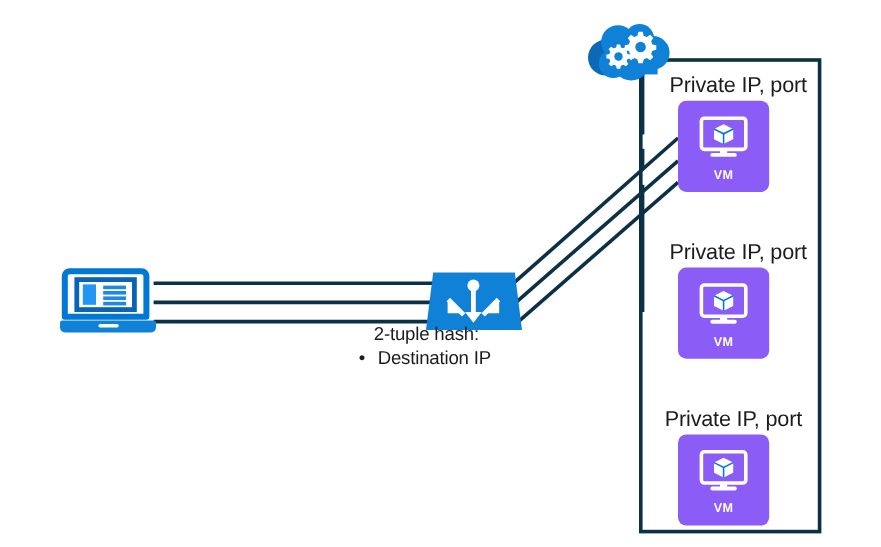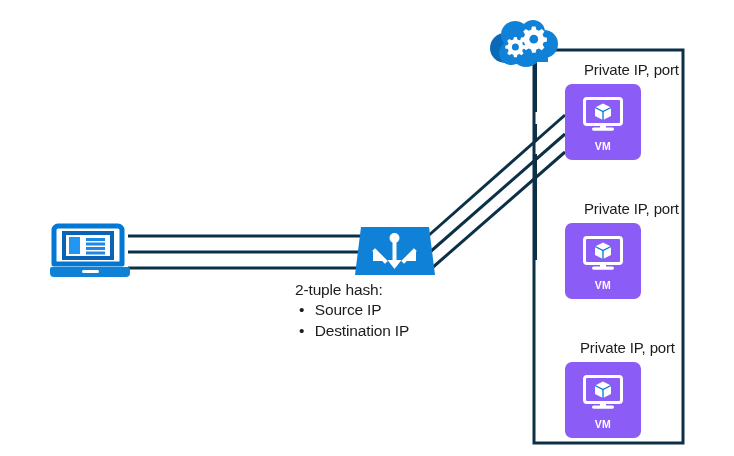--- a/index.html
+++ b/index.html
@@ -28,23 +28,22 @@
     height: 456px;
   }
   .txt {
     position: absolute;
     white-space: pre;
     font-family: "Liberation Sans", sans-serif;
     color: #1c1c1c;
     line-height: 1.18;
   }
   .vm-label {
-    font-size: 15px;
+    font-size: 18px;
     letter-spacing: -0.15px;
-    margin-left: 26px;
   }
   .hash-title {
     font-size: 15.5px;
     letter-spacing: -0.15px;
   }
   .hash-bullet {
     font-size: 15.5px;
     letter-spacing: -0.15px;
   }
   .vm-tile {
@@ -199,25 +198,21 @@
         <path d="M20 6.5 l8 4 l0 8.5 l-8 4 l-8-4 l0-8.5 z"></path>
       </g>
       <g stroke="#0078d4" stroke-width="1.3" fill="none">
         <path d="M12 10.5 l8 4 l8-4"></path>
         <path d="M20 14.5 l0 8.5"></path>
       </g>
     </svg>
     <div class="vm-cap">VM</div>
   </div>
 
-  <div style="position:absolute; left:295px; top:281px;">
+  <div style="position:absolute; left:295px; top:270px;text-align:right;">
     <div class="txt hash-title" style="position:relative; left:0; top:0;">2-tuple hash:</div>
-    <div style="position:relative; margin-top:2px;">
-      <span class="txt hash-bullet" style="position:relative; left:4px;">•</span>
-      <span class="txt hash-bullet" style="position:relative; left:10px;">Source IP</span>
-    </div>
     <div style="position:relative; margin-top:2px;">
       <span class="txt hash-bullet" style="position:relative; left:4px;">•</span>
       <span class="txt hash-bullet" style="position:relative; left:10px;">Destination IP</span>
     </div>
   </div>
 
 </div>
 
 </body></html>

